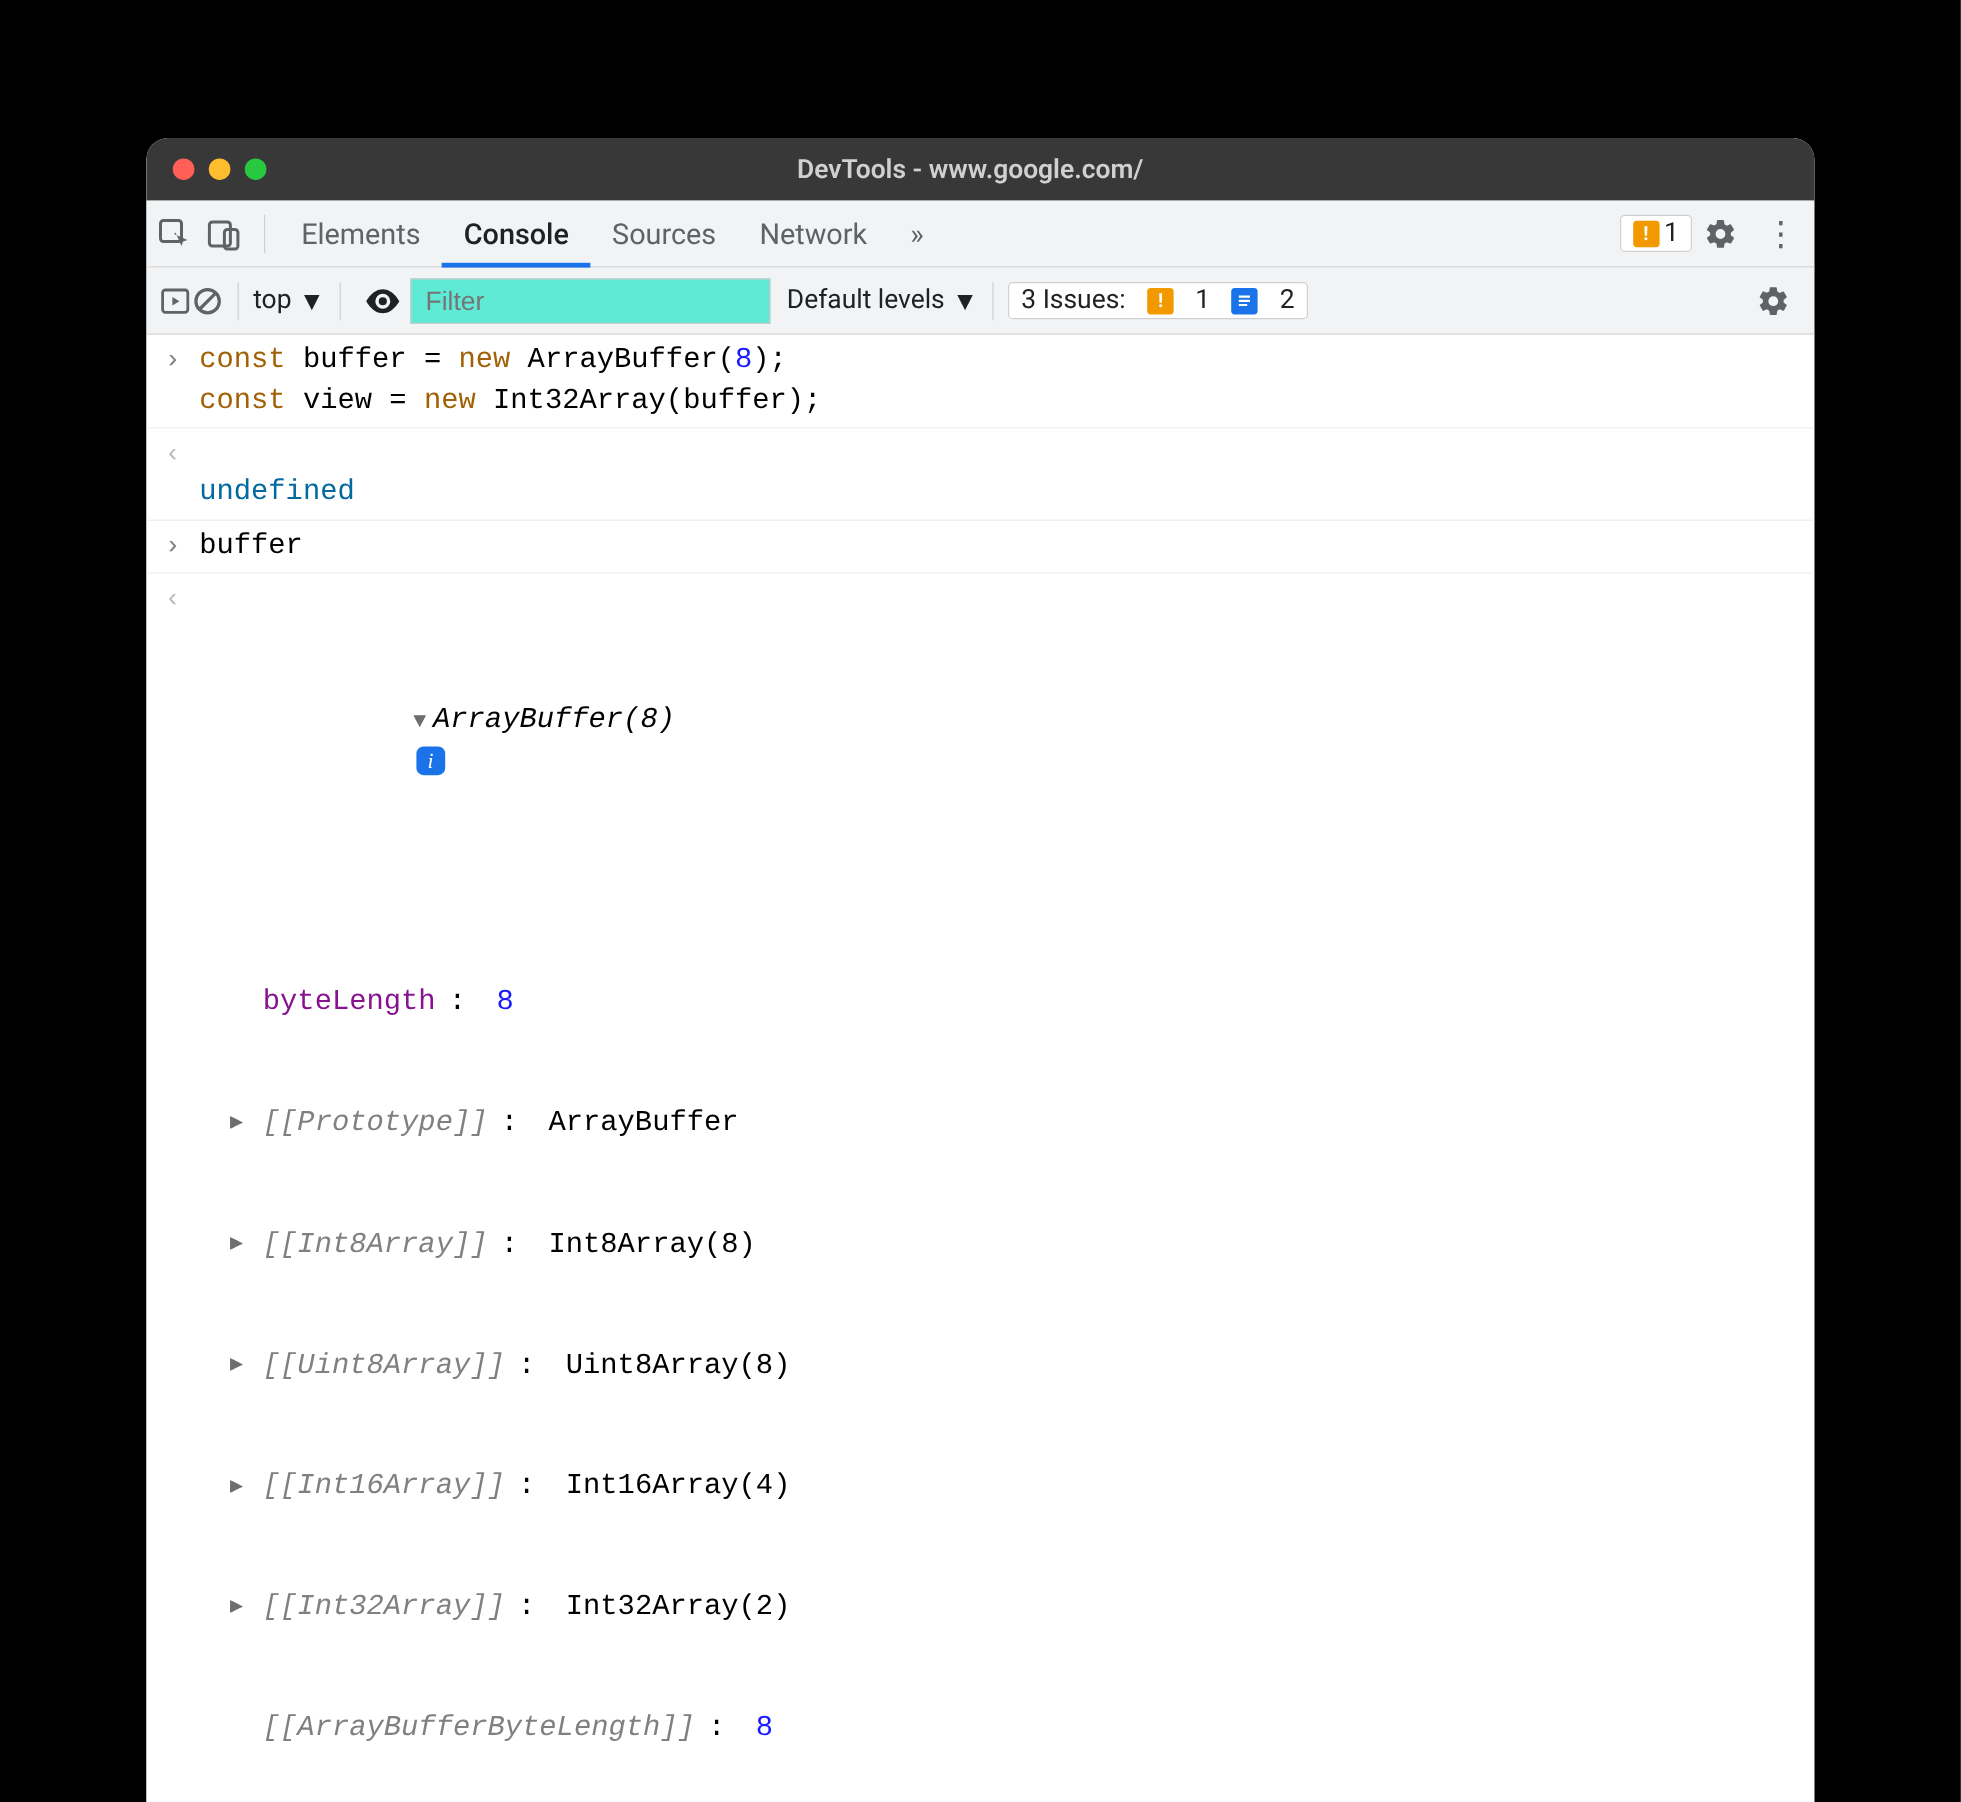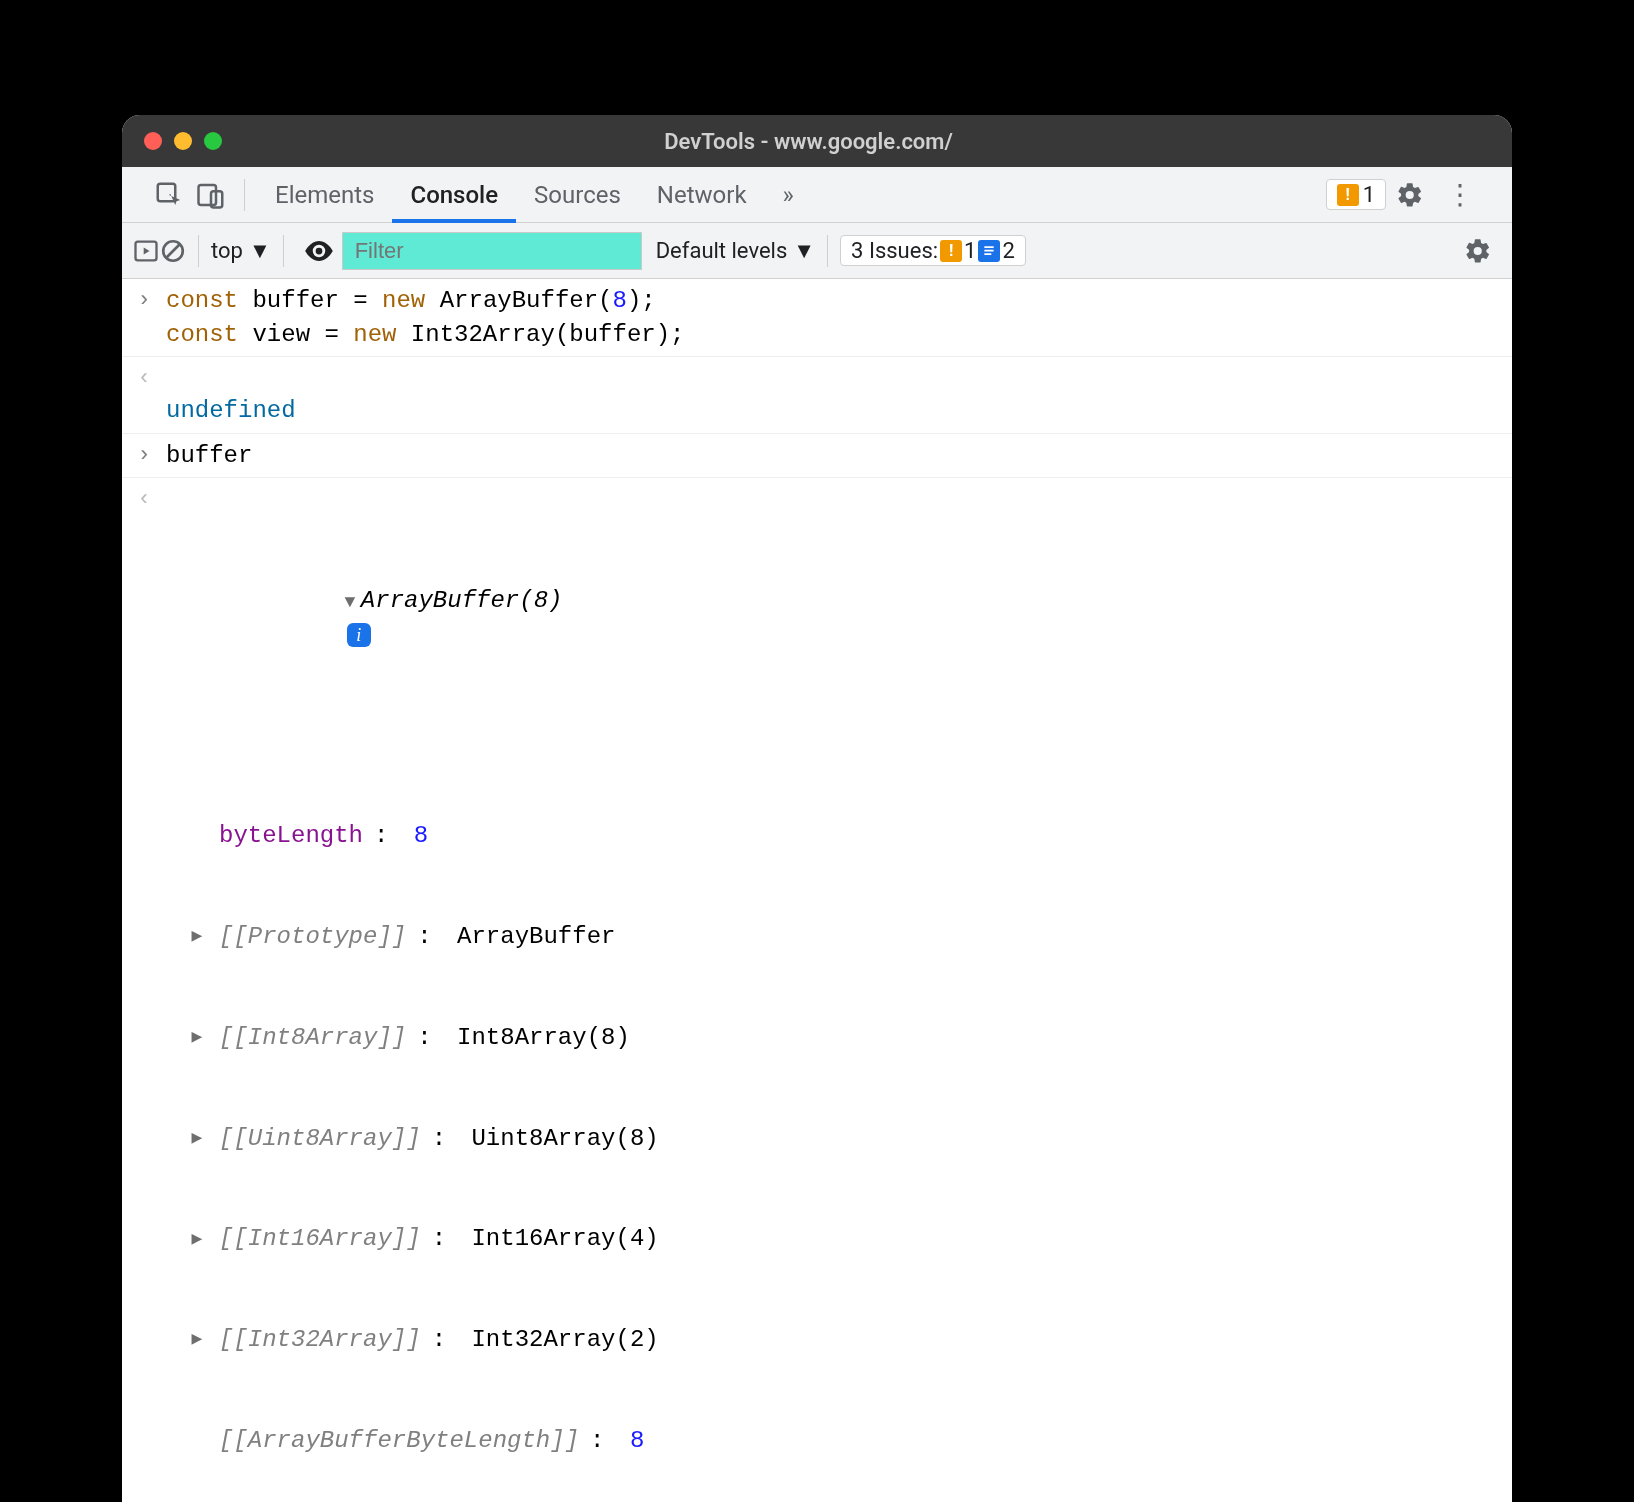--- a/index.html
+++ b/index.html
@@ -27,21 +27,21 @@
   .dot { width:18px; height:18px; border-radius:50%; }
   .red{background:#ff5f57;} .yellow{background:#febc2e;} .green{background:#28c840;}
   .title {
     position:absolute; left:0; right:17px; text-align:center;
     color:#d0d0d0; font-size:22px; font-weight:600;
   }
   .tabbar {
     height:56px; background:#f1f3f4;
     display:flex; align-items:center;
     border-bottom:1px solid #d0d0d0;
-    padding:0 26px;
+    padding:0 2px;
     font-size:24px; color:#5f6368;
   }
   .tabbar .iconbtn { width:38px; height:38px; display:flex;align-items:center;justify-content:center; cursor:pointer; margin:0 2px;}
   .tabbar .sep { width:1px; height:32px; background:#cfcfcf; margin:0 12px;}
   .tab { padding:0 18px; height:100%; display:flex; align-items:center; cursor:pointer; position:relative;}
   .tab.active { color:#202124; font-weight:500;}
   .tab.active::after{
     content:""; position:absolute; bottom:-1px; left:0; right:0; height:4px; background:#1a73e8;
   }
   .spacer { flex:1; }
@@ -62,21 +62,21 @@
     padding:0 10px; font-size:22px; color:#5f6368;
   }
   .toolbar2 .sep{width:1px;height:32px;background:#cfcfcf;margin:0 12px;}
   .toolbar2 .ctx{display:flex;align-items:center;gap:6px;cursor:pointer;color:#202124;}
   .toolbar2 .eye{font-size:26px;color:#202124;cursor:pointer;padding:0 8px;}
   .toolbar2 input.filter{
     width:300px; height:38px; border:1px solid #cacaca; background:#5eead4;
     font-size:22px; padding:0 12px; color:#202124;
   }
   .toolbar2 .levels{display:flex;align-items:center;gap:6px;cursor:pointer;color:#202124;margin-left:14px;}
-  .issues-box{display:flex;align-items:center;gap:2px;border:1px solid #d0d0d0;border-radius:4px;padding:2px 10px;background:#fff;color:#202124;cursor:pointer;}
+  .issues-box{display:flex;align-items:center;gap:18px;border:1px solid #d0d0d0;border-radius:4px;padding:2px 10px;background:#fff;color:#202124;cursor:pointer;}
 
   .console-body{
     background:#fff;
     font-family: Menlo, Consolas, "Courier New", monospace;
     font-size:24px; line-height:1.4;
   }
   .row { border-bottom:1px solid #eee; padding:5px 0 5px 0; }
   .row-inner { display:flex; align-items:flex-start; }
   .gut { width:44px; display:flex; justify-content:center; color:#7f8082; font-size:22px; user-select:none; padding-top:2px;}
   .code { flex:1; padding-right:10px; white-space:pre-wrap; }

